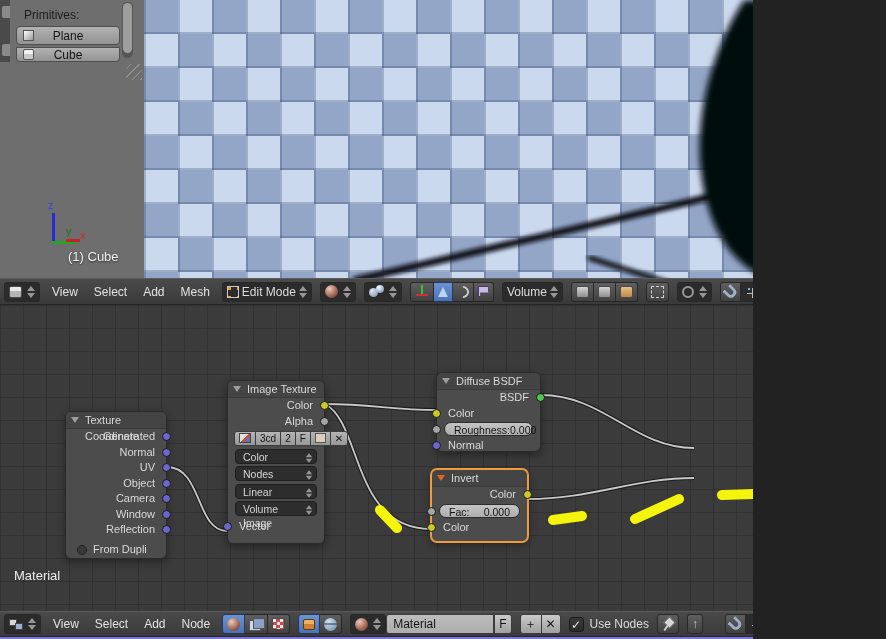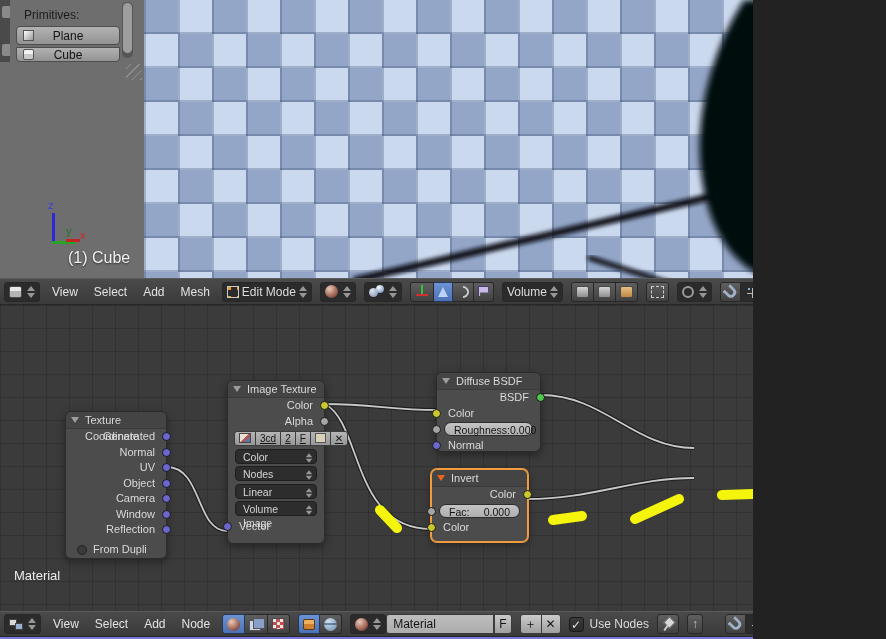--- a/index.html
+++ b/index.html
@@ -41,21 +41,21 @@
   #shelf-grip { position:absolute; right:2px; top:64px; width:16px; height:16px;
     background:repeating-linear-gradient(135deg, transparent 0 3px, #8f8f8f 3px 4px, transparent 4px 6px); }
   
   #gizmo { position:absolute; left:22px; top:205px; width:70px; height:50px; }
   #gizmo .zline { position:absolute; left:30px; top:8px; width:3px; height:30px; background:#2a2ad8; }
   #gizmo .yline { position:absolute; left:30px; top:36px; width:24px; height:3px; background:#27a327; }
   #gizmo .xline { position:absolute; left:44px; top:34px; width:14px; height:3px; background:#c42323; }
   #gizmo .zl { position:absolute; left:26px; top:-6px; color:#3a3aee; font-size:11px; }
   #gizmo .yl { position:absolute; left:44px; top:20px; color:#1e7a1e; font-size:11px; }
   #gizmo .xl { position:absolute; left:58px; top:24px; color:#cc2a2a; font-size:11px; }
-  #object-label { position:absolute; left:68px; top:249px; color:#f0f0f0; font-size:16px; text-shadow:0 1px 2px rgba(0,0,0,.6); }
+  #object-label { position:absolute; left:68px; top:249px; color:#f0f0f0; font-size:13px; text-shadow:0 1px 2px rgba(0,0,0,.6); }
   
   .ed-header {
     position:absolute; left:0; width:886px; background:linear-gradient(#4a4a4a,#3a3a3a);
     border-top:1px solid #5a5a5a; border-bottom:1px solid #262626;
     display:flex; align-items:center; padding:0 4px; gap:8px; overflow:hidden; white-space:nowrap;
   }
   #view3d-header { top:278px; height:27px; }
   #node-header { top:611px; height:26px; }
   #node-header-underline { position:absolute; left:0; top:637px; width:886px; height:2px; background:#7878e0; }
   .menu-item { color:#e2e2e2; font-size:12px; padding:0 4px; }
@@ -145,21 +145,21 @@
   .node.selected .nhead .tri { border-top-color:#e8641c; }
   .nrow { position:relative; height:15.5px; line-height:15.5px; padding:0 11px; }
   .nrow.out { text-align:right; }
   .dot { position:absolute; width:9px; height:9px; border-radius:50%; border:1px solid #191919; top:3px; z-index:12; }
   .dot.l { left:-5px; } .dot.r { right:-5px; }
   .c-vec { background:#6a66cc; } .c-col { background:#c9c92e; } .c-shader { background:#4fc44f; } .c-gray { background:#a5a5a5; }
   .pill { margin:1px 7px; height:14px; border-radius:8px; background:linear-gradient(#c4c4c4,#aeaeae); color:#131313; display:flex; justify-content:space-between; padding:0 9px; font-size:10.5px; line-height:14px; border:1px solid #2e2e2e; }
   .ndrop { margin:2.5px 7px; height:15px; border-radius:4px; background:#2d2d2d; border:1px solid #1f1f1f; color:#d4d4d4; padding:0 7px; font-size:10.5px; line-height:14px; position:relative; }
   .ndrop .ud { position:absolute; right:3px; top:2px; transform:scale(.8); }
   .idrow { display:flex; margin:2px 6px; height:15px; }
-  .idseg { background:linear-gradient(#b5b5b5,#989898); border:1px solid #3c3c3c; border-left-width:0; color:#141414; font-size:10px; line-height:13px; padding:0 4px; text-align:right;text-decoration:underline; }
+  .idseg { background:linear-gradient(#b5b5b5,#989898); border:1px solid #3c3c3c; border-left-width:0; color:#141414; font-size:10px; line-height:13px; padding:0 4px; text-align:right; }
   .idseg:first-child { border-left-width:1px; border-radius:3px 0 0 3px; }
   .idseg:last-child { border-radius:0 3px 3px 0; }
   .ic-imgfile { width:12px; height:10px; margin-top:1px; background:linear-gradient(135deg,#e8e0d0 0 45%, #b05858 45% 70%, #5878b0 70%); border:1px solid #444; }
   .ic-newimg { width:11px; height:10px; margin-top:1px; background:#d8d0b8; border:1px solid #555; }
   .circ-chk { display:inline-block; width:10px; height:10px; border-radius:50%; background:#3a3a3a; border:1px solid #202020; vertical-align:-2px; margin-right:6px; }
   #ne-footer-label { position:absolute; left:14px; top:263px; color:#ececec; font-size:13px; z-index:25; }
   #ne-scrollbar { position:absolute; right:4px; top:168px; width:7px; height:136px; background:#8f8f8f; border-radius:4px; z-index:25; opacity:.85; }
 </style>
 </head>
 <body>

